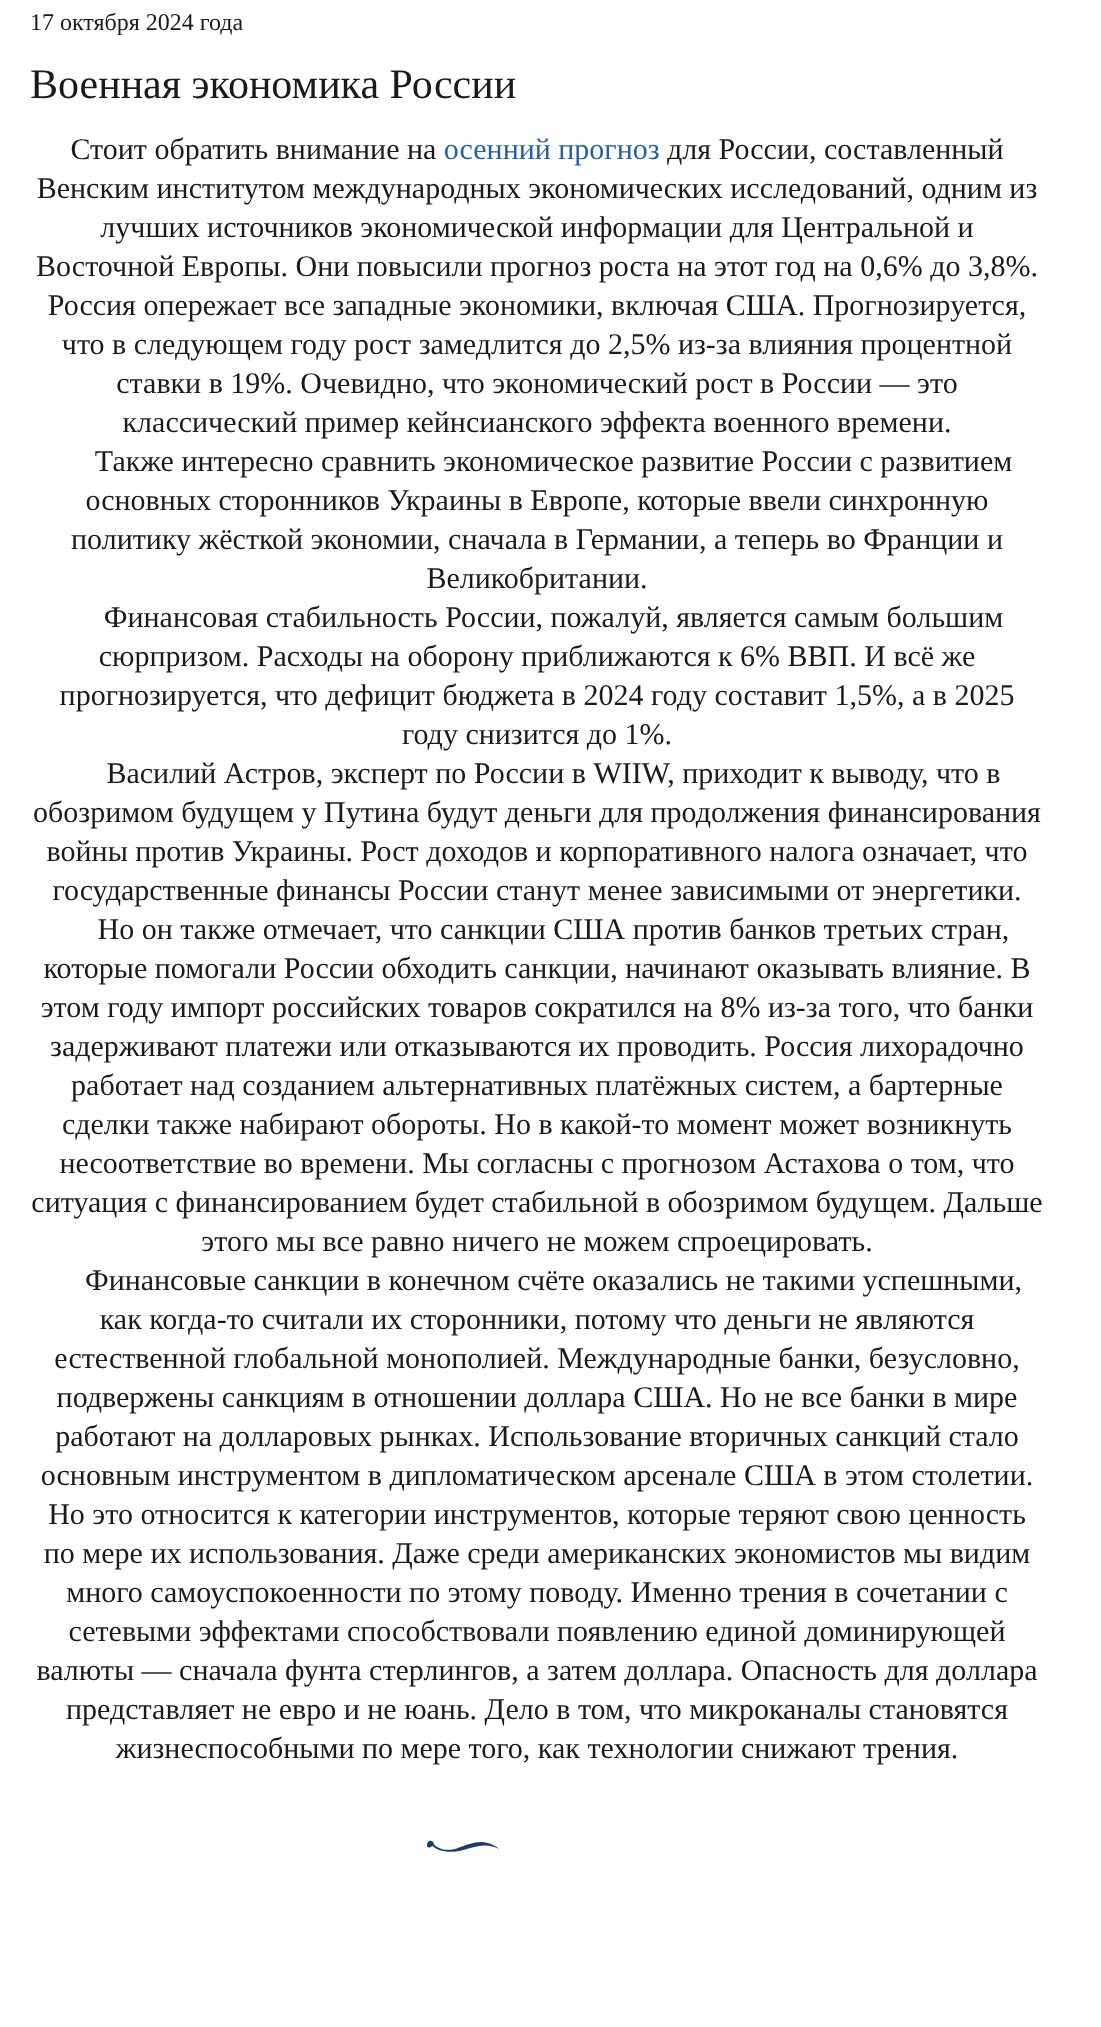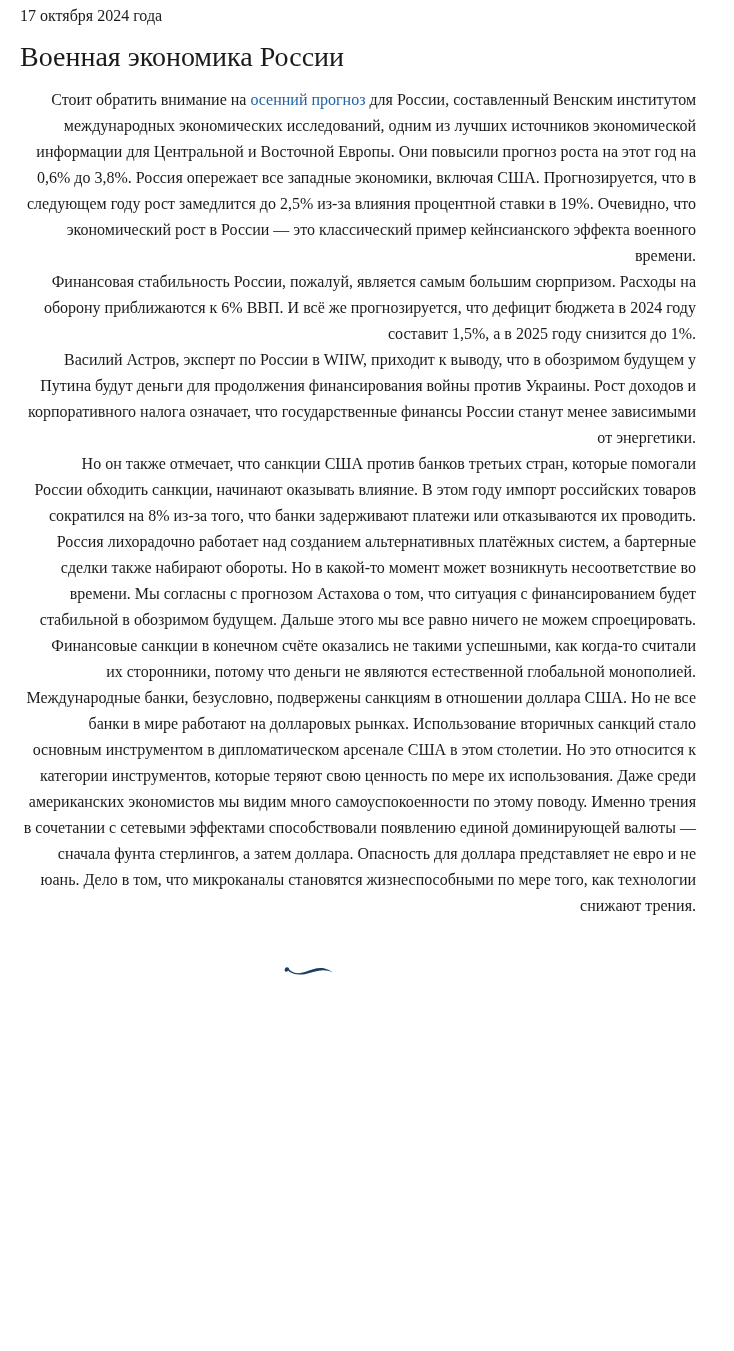--- a/index.html
+++ b/index.html
@@ -32,24 +32,24 @@
   }
   .post-title {
     font-size: 28px;
     font-weight: 400;
     line-height: 34px;
     margin: 14px 0 13px 0;
     color: var(--text);
   }
   .article p {
     margin: 0;
-    font-size: 16px;
+    font-size: 20px;
     line-height: 26px;
     text-indent: 22px;
-    text-align: right;
+    text-align: center;
   }
   .article p.first {
     text-indent: 0;
   }
   .article a.inline-link {
     color: var(--link);
     text-decoration: none;
     cursor: pointer;
   }
   .flourish-wrap {
@@ -66,20 +66,21 @@
 <div class="page">
 
   <p class="post-date">17 октября 2024 года</p>
 
   <h1 class="post-title">Военная экономика России</h1>
 
   <div class="article">
 
     <p class="first"><span>Стоит обратить внимание на </span><a class="inline-link" href="#">осенний прогноз</a><span> для России, составленный Венским институтом международных экономических исследований, одним из лучших источников экономической информации для Центральной и Восточной Европы. Они повысили прогноз роста на этот год на 0,6% до 3,8%. Россия опережает все западные экономики, включая США. Прогнозируется, что в следующем году рост замедлится до 2,5% из-за влияния процентной ставки в 19%. Очевидно, что экономический рост в России — это классический пример кейнсианского эффекта военного времени.</span></p>
 
+    <p>Также интересно сравнить экономическое развитие России с развитием основных сторонников Украины в Европе, которые ввели синхронную политику жёсткой экономии, сначала в Германии, а теперь во Франции и Великобритании.</p>
 
     <p>Финансовая стабильность России, пожалуй, является самым большим сюрпризом. Расходы на оборону приближаются к 6% ВВП. И всё же прогнозируется, что дефицит бюджета в 2024 году составит 1,5%, а в 2025 году снизится до 1%.</p>
 
     <p>Василий Астров, эксперт по России в WIIW, приходит к выводу, что в обозримом будущем у Путина будут деньги для продолжения финансирования войны против Украины. Рост доходов и корпоративного налога означает, что государственные финансы России станут менее зависимыми от энергетики.</p>
 
     <p>Но он также отмечает, что санкции США против банков третьих стран, которые помогали России обходить санкции, начинают оказывать влияние. В этом году импорт российских товаров сократился на 8% из-за того, что банки задерживают платежи или отказываются их проводить. Россия лихорадочно работает над созданием альтернативных платёжных систем, а бартерные сделки также набирают обороты. Но в какой-то момент может возникнуть несоответствие во времени. Мы согласны с прогнозом Астахова о том, что ситуация с финансированием будет стабильной в обозримом будущем. Дальше этого мы все равно ничего не можем спроецировать.</p>
 
     <p>Финансовые санкции в конечном счёте оказались не такими успешными, как когда-то считали их сторонники, потому что деньги не являются естественной глобальной монополией. Международные банки, безусловно, подвержены санкциям в отношении доллара США. Но не все банки в мире работают на долларовых рынках. Использование вторичных санкций стало основным инструментом в дипломатическом арсенале США в этом столетии. Но это относится к категории инструментов, которые теряют свою ценность по мере их использования. Даже среди американских экономистов мы видим много самоуспокоенности по этому поводу. Именно трения в сочетании с сетевыми эффектами способствовали появлению единой доминирующей валюты — сначала фунта стерлингов, а затем доллара. Опасность для доллара представляет не евро и не юань. Дело в том, что микроканалы становятся жизнеспособными по мере того, как технологии снижают трения.</p>
 
   </div>

